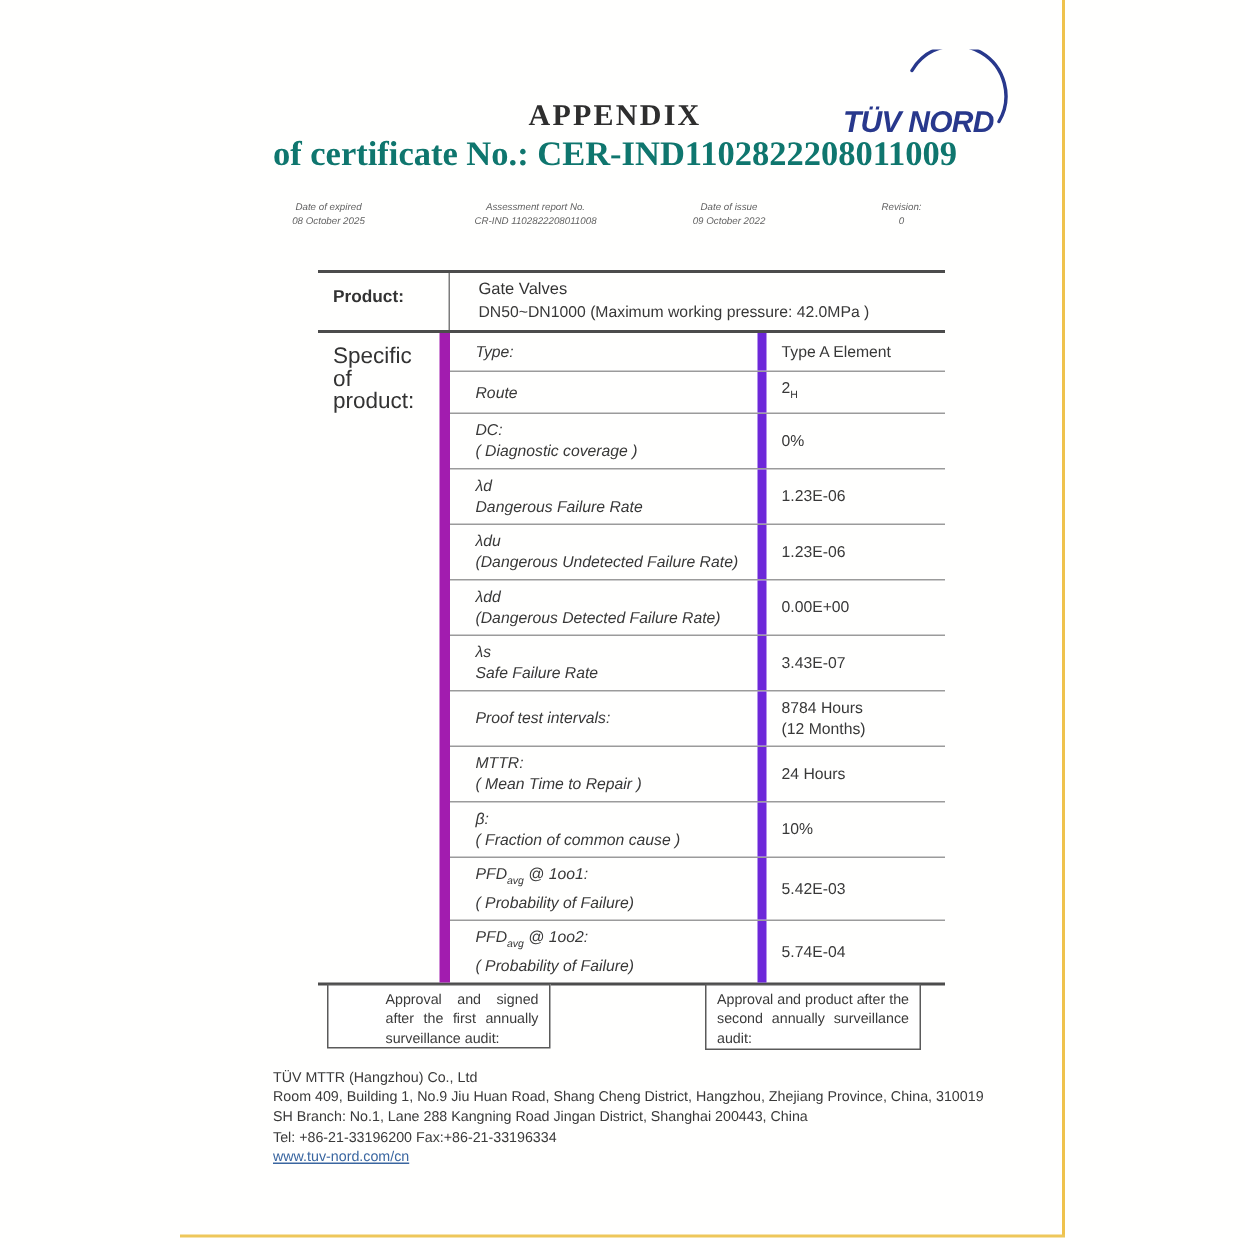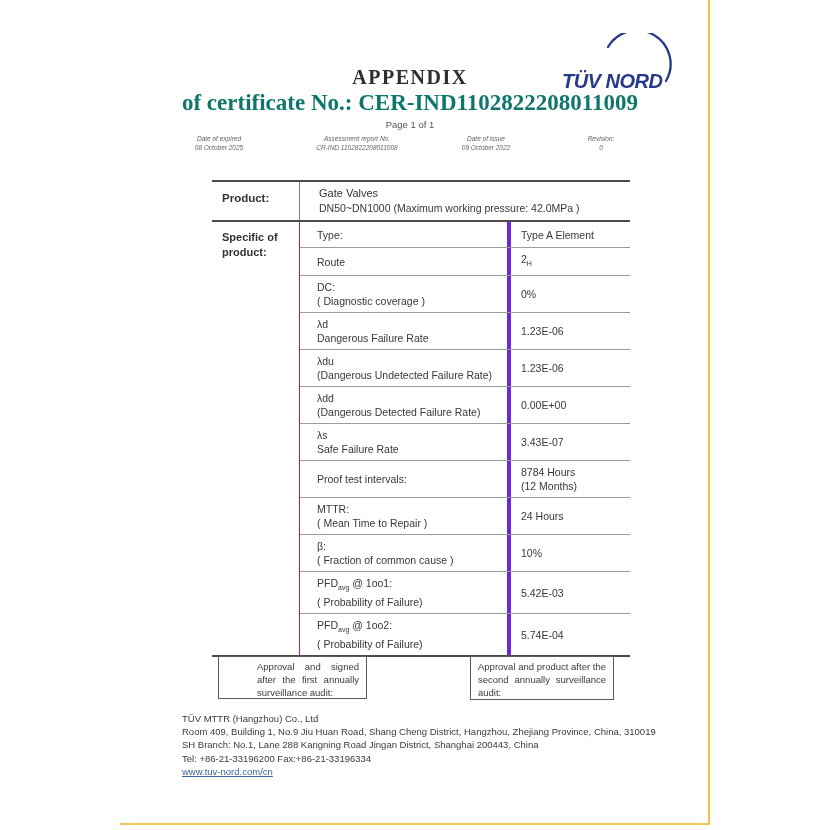--- a/index.html
+++ b/index.html
@@ -32,25 +32,25 @@
 
   
   .spec-table { position:absolute; left:212px; top:180px; width:418px; font-size:10.5px; color:#383838; }
   .product-row { display:flex; border-top:2px solid #4c4c4c; border-bottom:2px solid #4c4c4c; }
   .product-label-cell { width:88px; border-right:1px solid #7c7c7c; padding:10px 4px 9px 10px; font-weight:bold; font-size:11.5px; color:#333; }
   .product-value-cell { flex:1; padding:4px 8px 5px 19px; }
   .product-name { font-weight:normal; font-size:11px; line-height:15px; color:#333; }
   .product-desc { font-size:10.5px; line-height:14px; }
 
   .spec-section { display:flex; border-bottom:2px solid #4c4c4c; }
-  .spec-label-col { width:88px; border-right:1px solid #a21caf; padding:8px 6px 0 10px; font-weight:bold; font-size:11px; line-height:15px; color:#333; }
+  .spec-label-col { width:88px; border-right:7px solid #a21caf; padding:8px 6px 0 10px; font-weight:normal; font-size:15px; line-height:15px; color:#333; }
   .spec-rows { flex:1; display:flex; flex-direction:column; }
   .spec-row { display:flex; border-bottom:1px solid #9b9b9b; min-height:26px; }
   .spec-row:last-child { border-bottom:none; }
-  .name-cell { width:211px; border-right:4px solid #6d28d9; padding:4px 6px 4px 17px; display:flex; flex-direction:column; justify-content:center; line-height:14px; }
+  .name-cell { width:211px; border-right:6px solid #6d28d9; padding:4px 6px 4px 17px; display:flex; flex-direction:column; justify-content:center; line-height:14px;font-style:italic; }
   .value-cell { flex:1; padding:4px 6px 4px 10px; display:flex; flex-direction:column; justify-content:center; line-height:14px; }
   sub { font-size:7px; }
 
   
   .approval-box { position:absolute; border:1.2px solid #5a5a5a; background:#fff; font-size:9.5px; line-height:12.8px; padding:4px 7px; text-align:justify; color:#3a3a3a; }
   .approval-1 { left:218px; top:656px; width:149px; height:43px;padding-left:38px; }
   .approval-2 { left:470px; top:656px; width:144px; height:44px; }
 
   
   .footer { position:absolute; left:182px; top:712px; font-size:9.5px; line-height:13.2px; color:#3a3a3a; }
@@ -67,21 +67,20 @@
   <div class="logo">
     <svg width="114" height="62" viewBox="0 0 114 62">
       <path d="M 46 14 A 33 33 0 0 1 104 48" fill="none" stroke="#28388c" stroke-width="2.3" stroke-linecap="round"></path>
       <text x="0" y="55" font-size="20" font-weight="bold" font-style="italic" fill="#28388c" letter-spacing="-0.5">TÜV NORD</text>
     </svg>
   </div>
 
   <div class="title-block">
     <div class="doc-title">APPENDIX</div>
     <div class="doc-subtitle">of certificate No.: CER-IND1102822208011009</div>
-    <div class="page-info">Page 1 of 1</div>
   </div>
 
   <div class="meta-col meta-1">
     <div class="m-label">Date of expired</div>
     <div class="m-value">08 October 2025</div>
   </div>
   <div class="meta-col meta-2">
     <div class="m-label">Assessment report No.</div>
     <div class="m-value">CR-IND 1102822208011008</div>
   </div>

